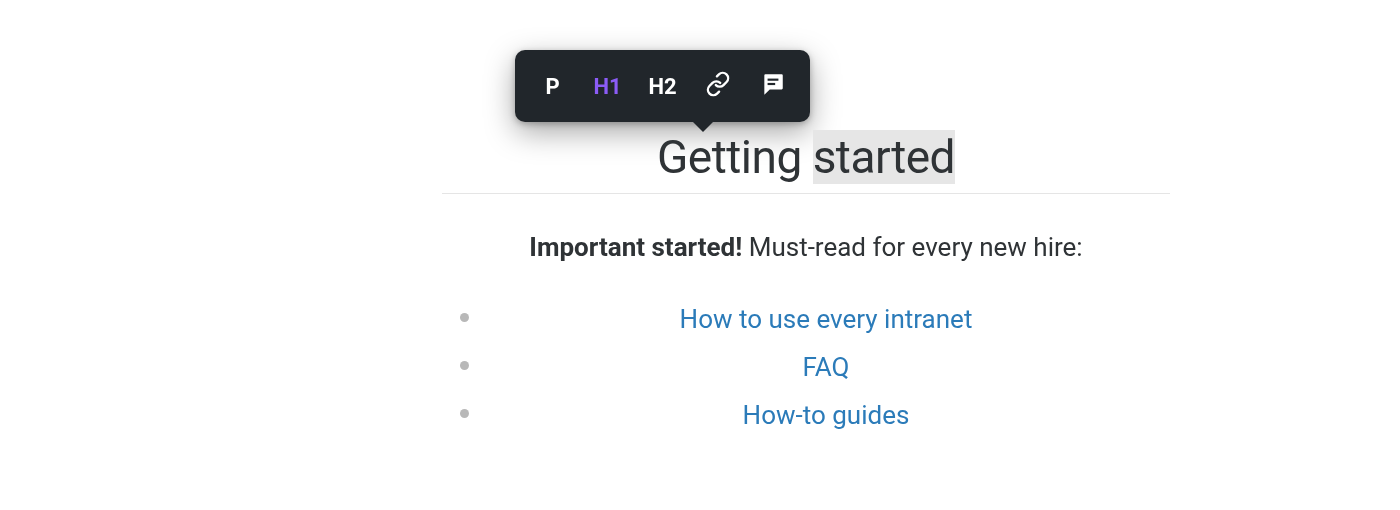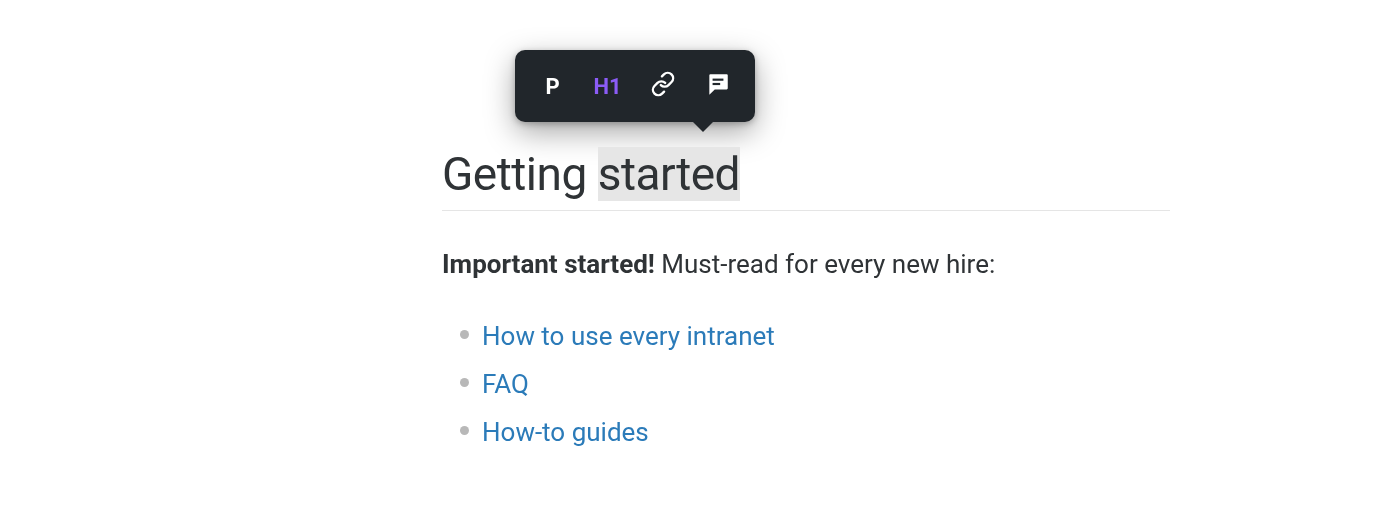--- a/index.html
+++ b/index.html
@@ -12,22 +12,23 @@
       font-family: "Segoe UI", -apple-system, BlinkMacSystemFont, Roboto, "Helvetica Neue", Arial, sans-serif;
       background: #ffffff;
       width: 1400px;
       height: 510px;
       position: relative;
     }
 
     .content {
       position: absolute;
       left: 442px;
-      top: 147px;
+      top: 130px;
       width: 728px;
+      text-align: center;
     }
 
     .heading-wrap {
       position: relative;
       border-bottom: 1px solid #e5e5e5;
       padding-bottom: 8px;
     }
 
     .heading {
       font-size: 46px;
@@ -135,20 +136,21 @@
       fill: #ffffff;
       stroke: none;
     }
   </style>
 </head>
 <body>
 
 <div class="toolbar">
   <div class="tb-btn">P</div>
   <div class="tb-btn active">H1</div>
+  <div class="tb-btn">H2</div>
   <div class="tb-btn icon-btn">
     <span>
       <svg viewBox="0 0 24 24" stroke-width="2.2" stroke-linecap="round" stroke-linejoin="round">
         <path d="M10 13a5 5 0 0 0 7.07 0l2.83-2.83a5 5 0 0 0-7.07-7.07L11 4.93"></path>
         <path d="M14 11a5 5 0 0 0-7.07 0L4.1 13.83a5 5 0 0 0 7.07 7.07L13 19.07"></path>
       </svg>
     </span>
   </div>
   <div class="tb-btn icon-btn comment">
     <span>

